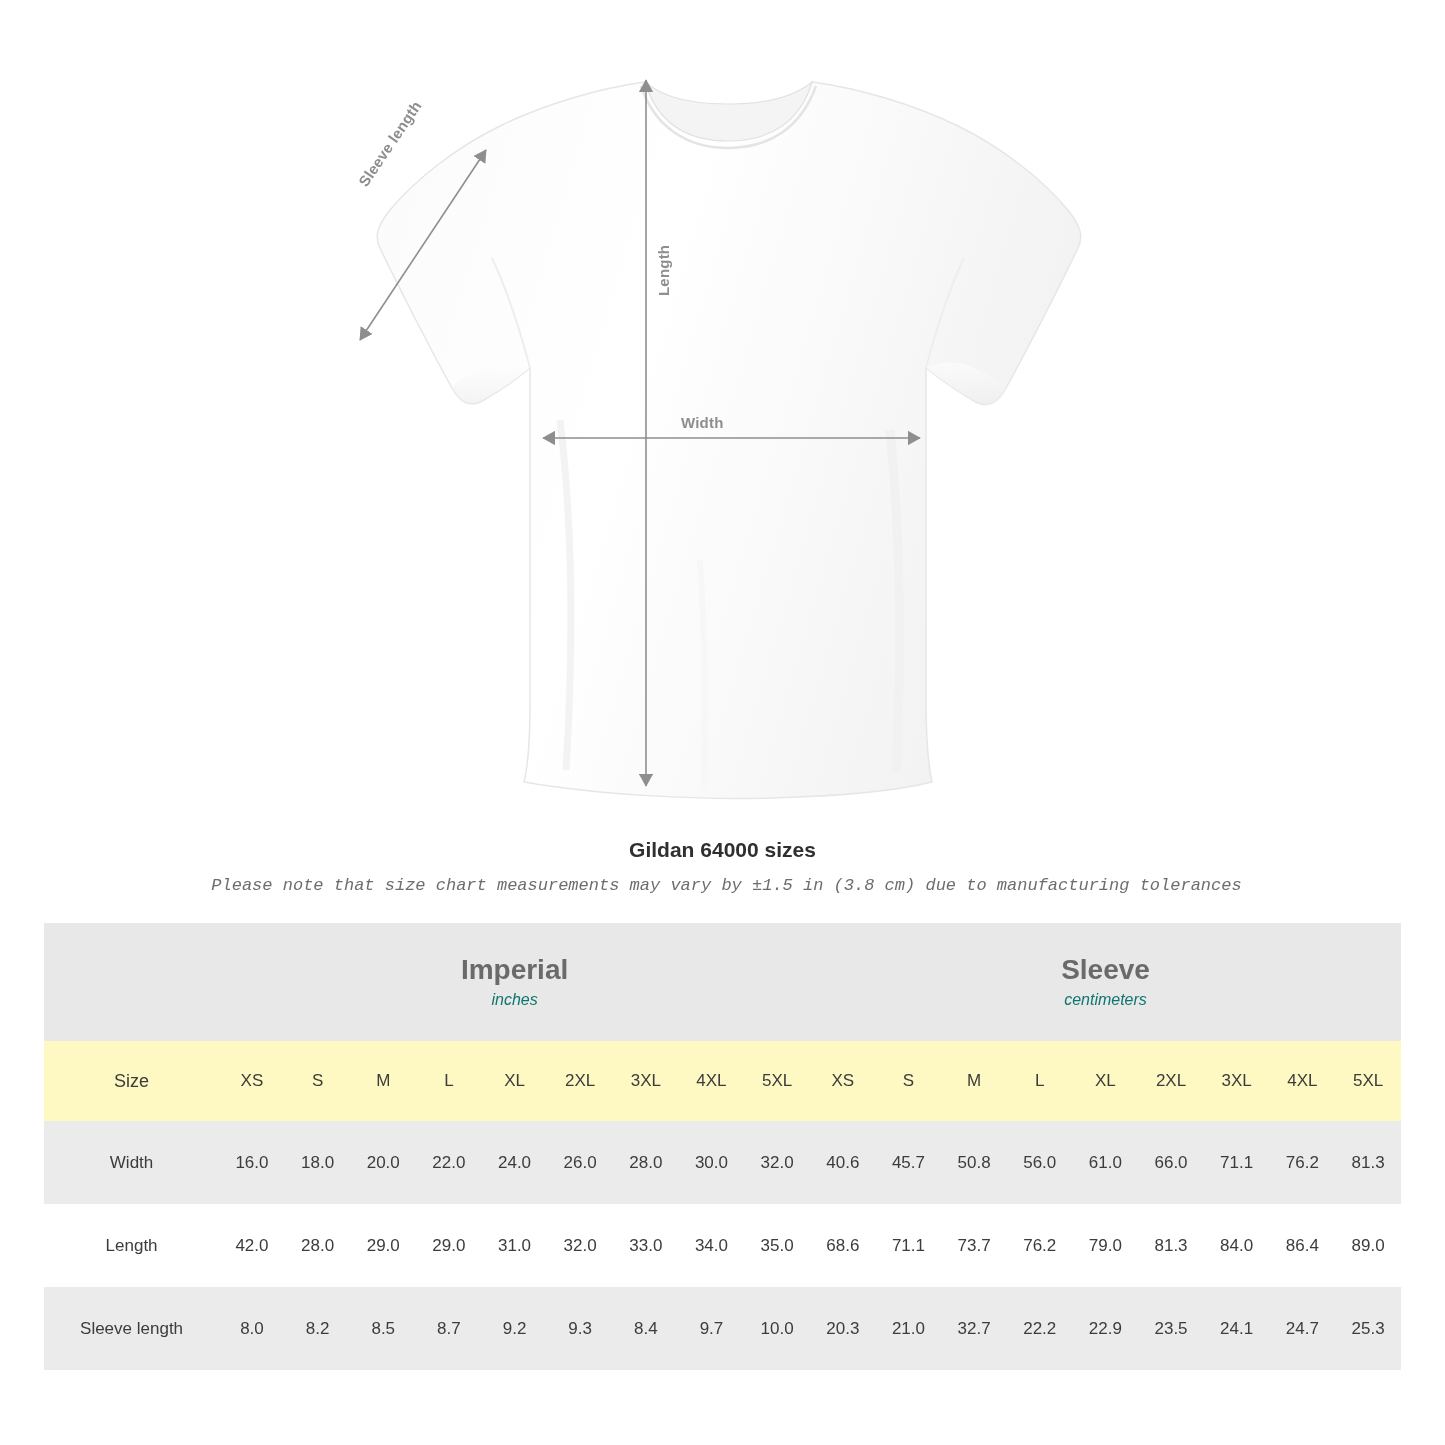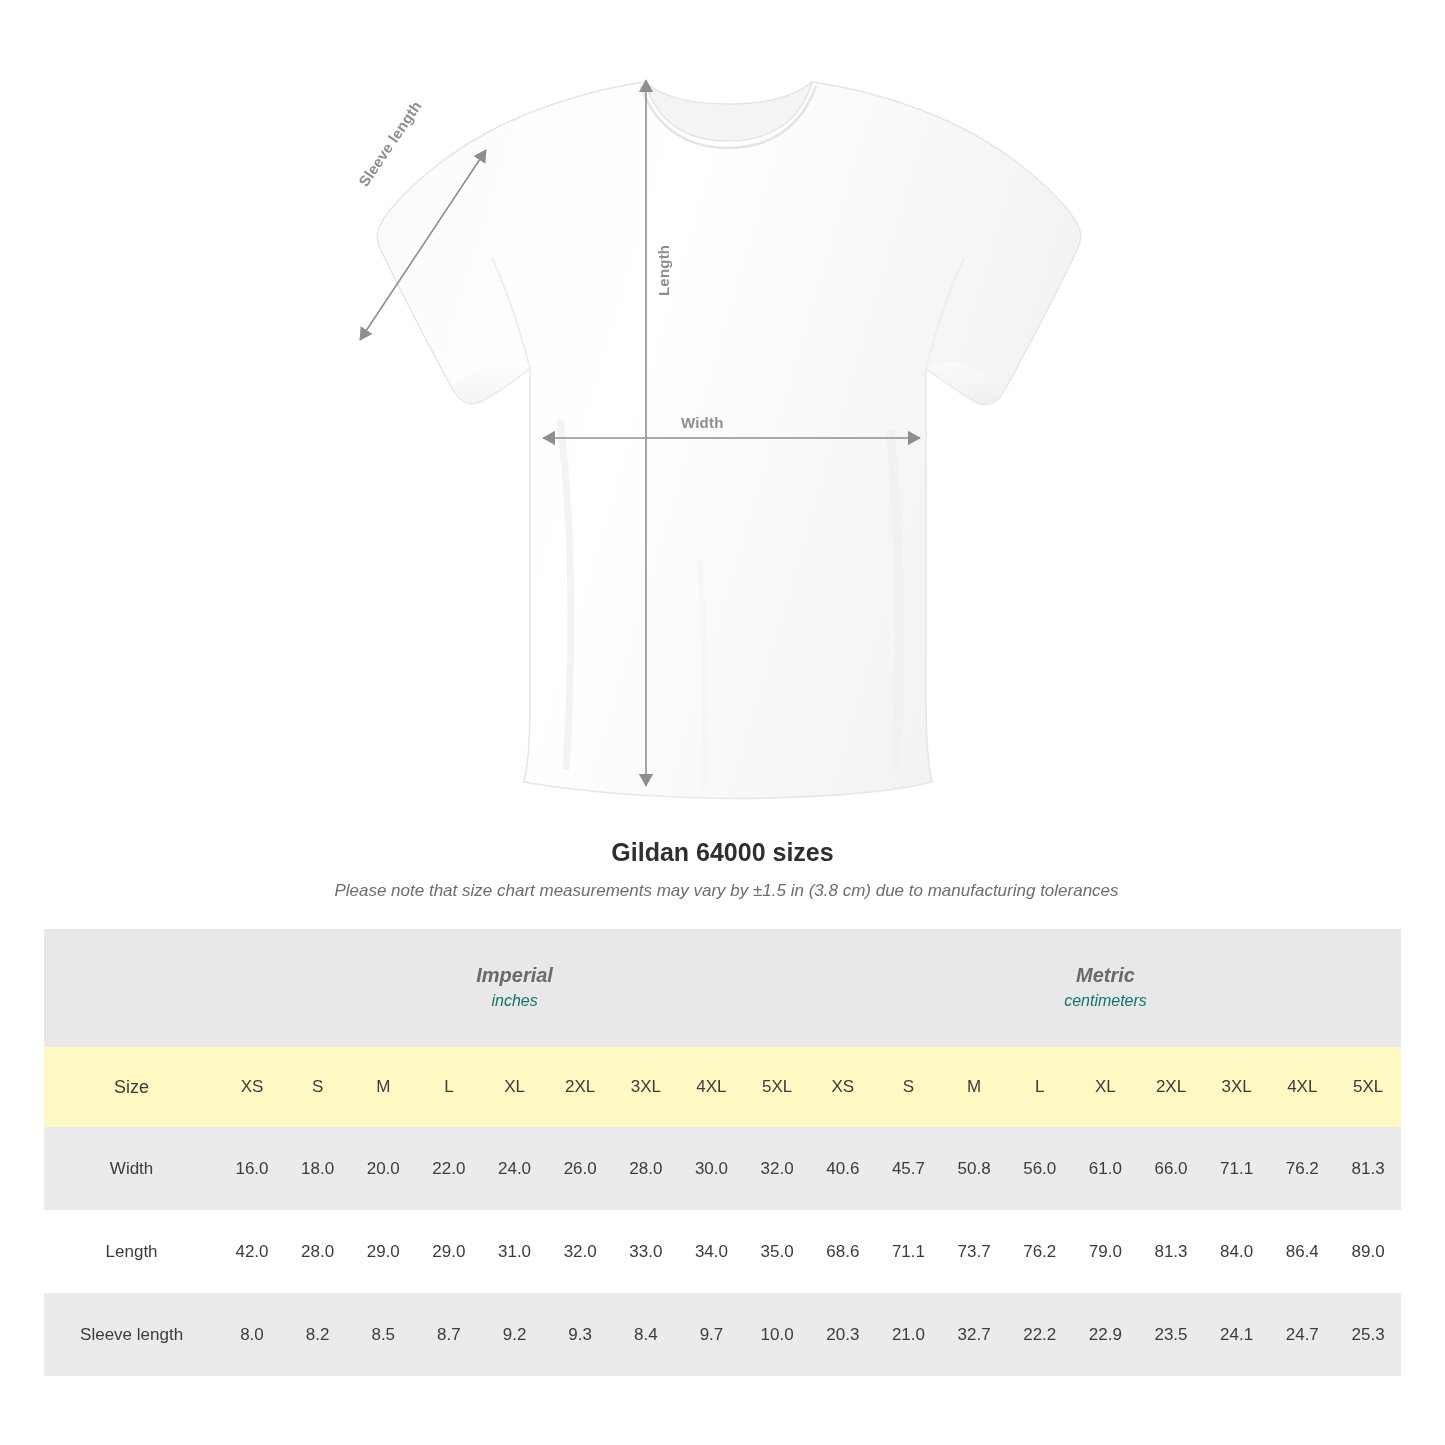--- a/index.html
+++ b/index.html
@@ -55,30 +55,31 @@
     left: 681px;
     top: 414px;
   }
 
   
   .title-block {
     text-align: center;
     margin-top: 8px;
   }
   .chart-title {
-    font-size: 25px;
+    font-size: 21px;
     font-weight: bold;
     color: #2f2f2f;
     margin: 0;
   }
   .chart-note {
     font-size: 17px;
     font-style: italic;
     color: #6d6d6d;
     margin: 14px 0 0 8px;
+    font-family: Liberation Mono, monospace;
   }
 
   
   .table-wrap {
     margin: 28px 44px 0 44px;
   }
   table.size-table {
     border-collapse: collapse;
     width: 1357px;
     table-layout: fixed;
@@ -89,22 +90,21 @@
     font-size: 17px;
     color: #3c3c3c;
     font-weight: normal;
     padding: 0;
   }
   .unit-row td {
     height: 118px;
     background: #e8e8e8;
   }
   .unit-name {
-    font-size: 20px;
-    font-style: italic;
+    font-size: 28px;
     font-weight: bold;
     color: #6a6a6a;
     line-height: 1.25;
   }
   .unit-sub {
     font-size: 16px;
     font-style: italic;
     color: #0f766e;
     line-height: 1.6;
   }
@@ -241,21 +241,21 @@
           <col class="val-col">
       </colgroup>
       <tbody>
         <tr class="unit-row">
           <td></td>
           <td colspan="9">
             <div class="unit-name">Imperial</div>
             <div class="unit-sub">inches</div>
           </td>
           <td colspan="9">
-            <div class="unit-name">Metric</div>
+            <div class="unit-name">Sleeve</div>
             <div class="unit-sub">centimeters</div>
           </td>
         </tr>
 
         <tr class="head-row">
           <td class="rowlabel">Size</td>
           <td>XS</td>
           <td>S</td>
           <td>M</td>
           <td>L</td>

